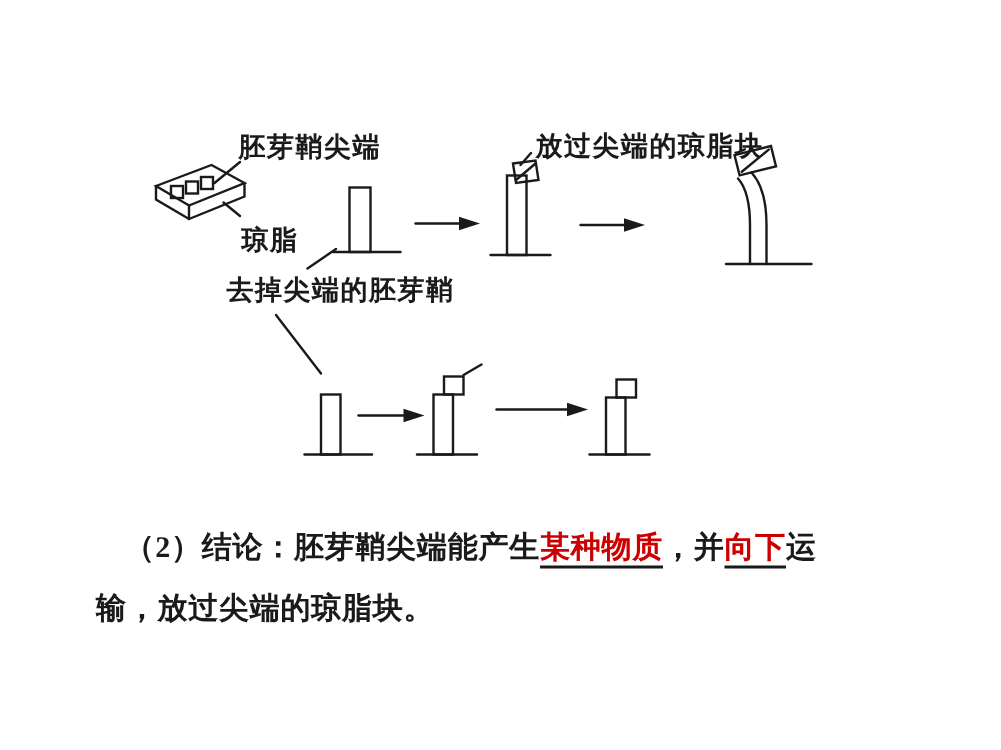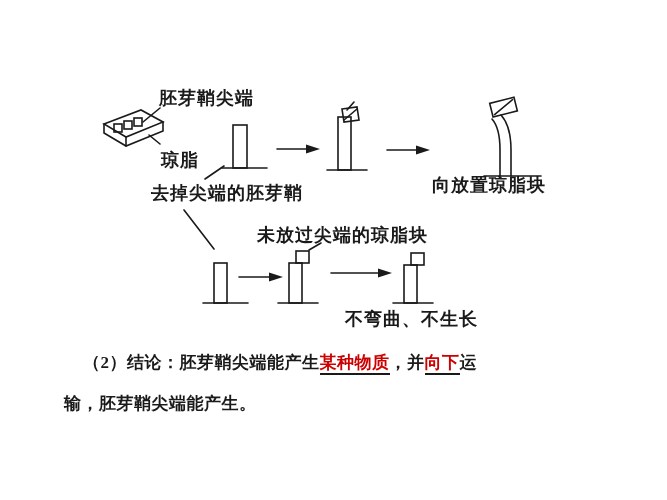--- a/index.html
+++ b/index.html
@@ -7,21 +7,21 @@
     position:relative;width:667px;height:437px;background:#ffffff;overflow:hidden;
     font-family:"Liberation Serif", serif;
   }
   .diagram-svg{position:absolute;left:0;top:0;}
   .lbl{
     position:absolute;font-weight:bold;font-size:18px;line-height:1.2;
     color:#1a1a1a;letter-spacing:1px;white-space:nowrap;
     font-family:"Liberation Serif", serif;
   }
   .concl-line{
-    position:absolute;font-weight:bold;font-size:17px;line-height:1.3;
+    position:absolute;font-weight:bold;font-size:20px;line-height:1.3;
     color:#1a1a1a;letter-spacing:0.5px;white-space:nowrap;
     font-family:"Liberation Serif", serif;
     text-align:center;
   }
   .red{color:#cc0000;}
   .ul{border-bottom:2px solid #1a1a1a;padding-bottom:1px;}
 </style>
 </head>
 <body>
 
@@ -102,23 +102,21 @@
       <g>
         <rect x="404" y="265" width="13" height="38"></rect>
         <line x1="393" y1="303" x2="433" y2="303"></line>
         <rect x="411" y="253" width="13" height="12"></rect>
       </g>
     </g>
   </svg>
 
   <div class="lbl" style="left:159px;top:88px">胚芽鞘尖端</div>
   <div class="lbl" style="left:161px;top:150px">琼脂</div>
+  <div class="lbl" style="left:357px;top:87px">放过尖端的琼脂块</div>
   <div class="lbl" style="left:151px;top:183px">去掉尖端的胚芽鞘</div>
-  <div class="lbl" style="left:432px;top:175px">向放置琼脂块</div>
-  <div class="lbl" style="left:257px;top:225px">未放过尖端的琼脂块</div>
-  <div class="lbl" style="left:345px;top:309px">不弯曲、不生长</div>
 
   <div class="concl-line" style="left:83px;top:352px">
     <span>（2）结论：胚芽鞘尖端能产生</span><span class="red ul">某种物质</span><span>，并</span><span class="red ul">向下</span><span>运</span>
   </div>
-  <div class="concl-line" style="left:64px;top:393px">输，胚芽鞘尖端能产生。</div>
+  <div class="concl-line" style="left:64px;top:393px">输，放过尖端的琼脂块。</div>
 
 </div>
 
 </body></html>

